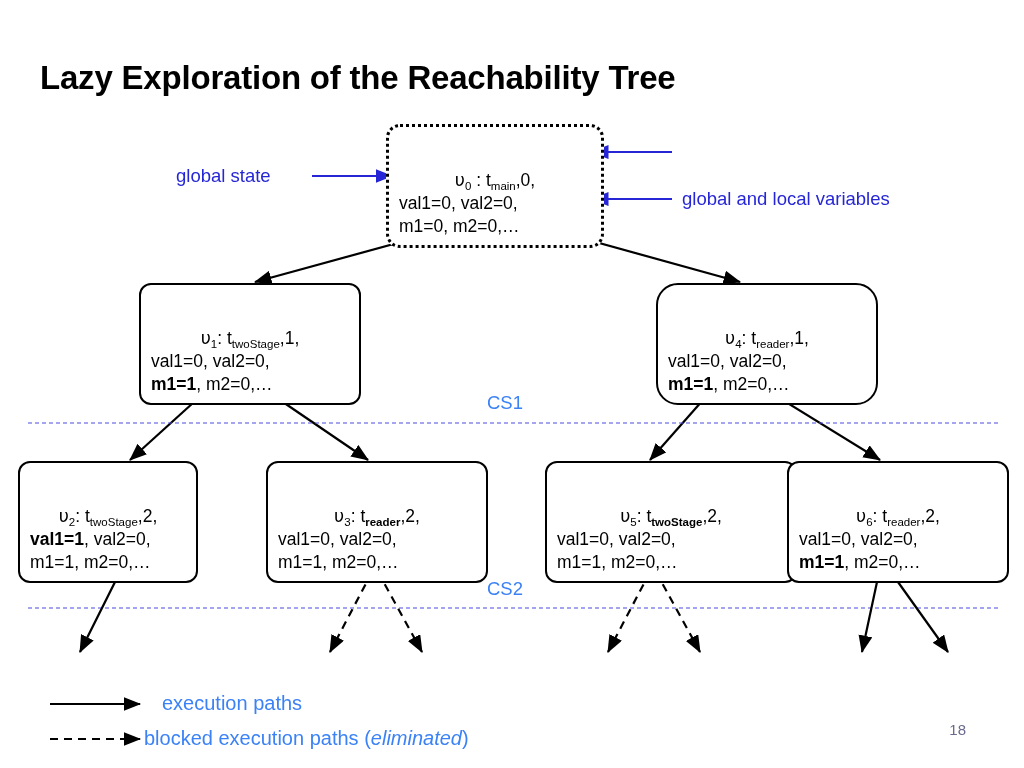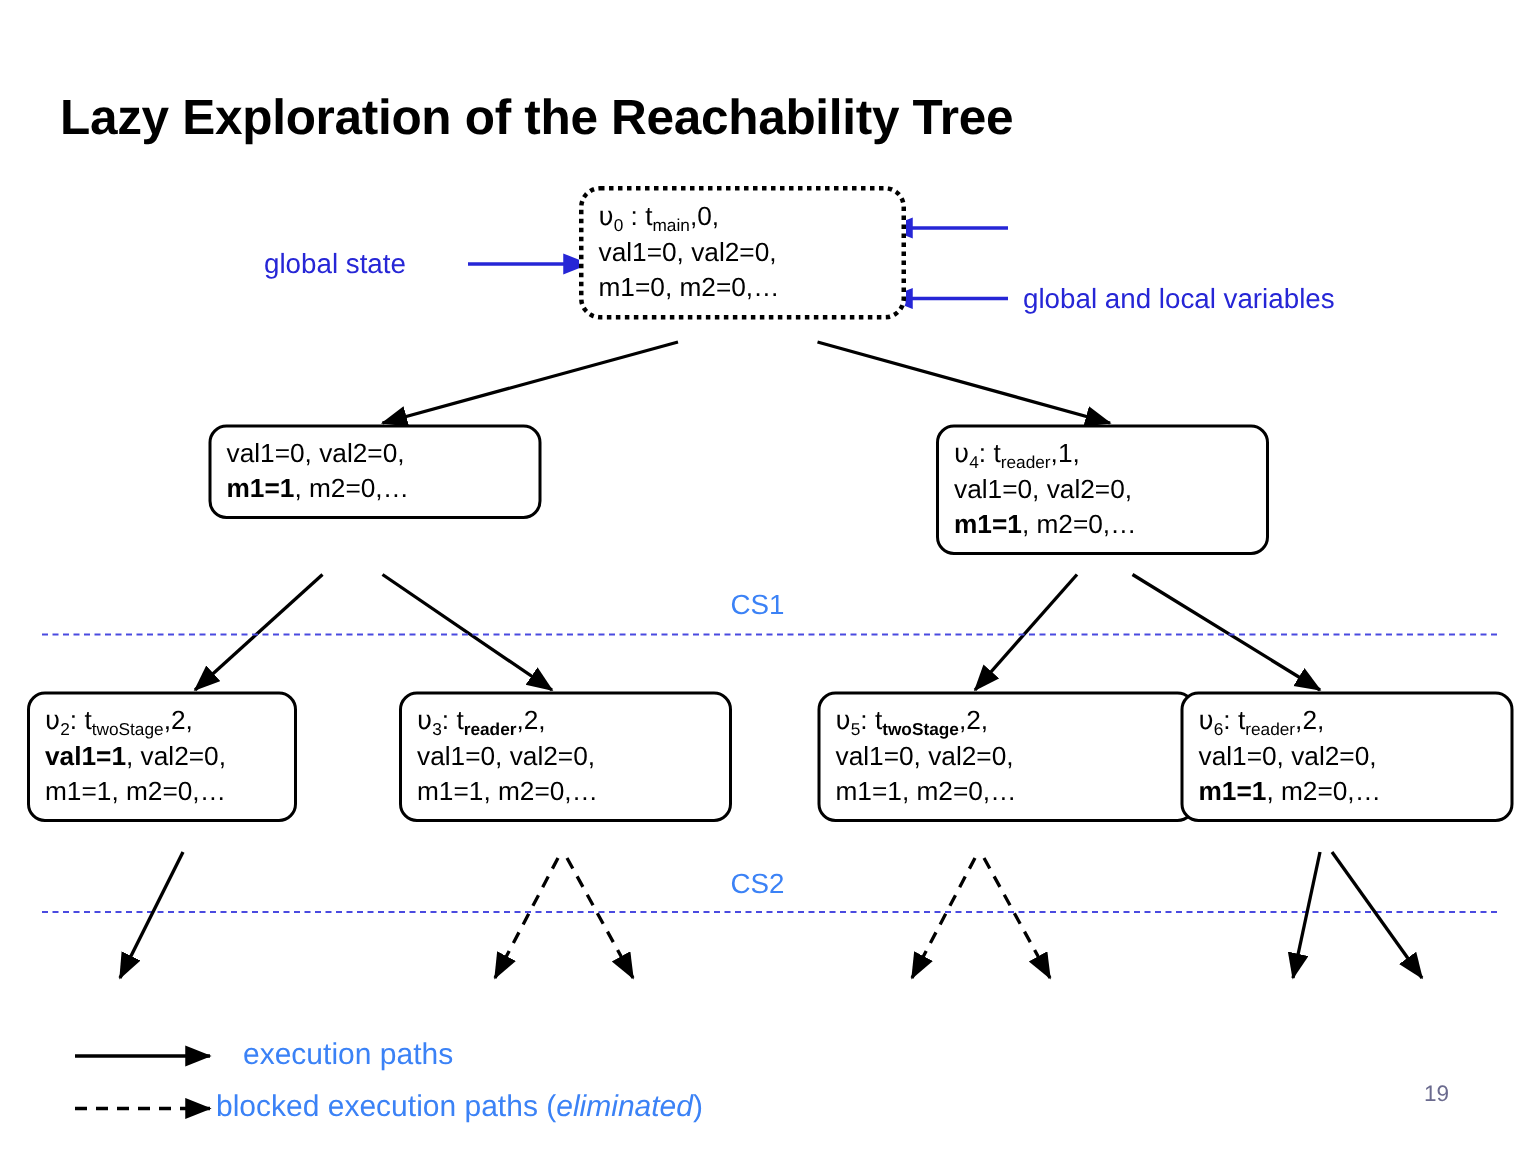--- a/index.html
+++ b/index.html
@@ -51,20 +51,22 @@
     white-space: nowrap;
   }
   .node.root {
     border: 3px dotted #000000;
     border-radius: 14px;
   }
   .node .ln {
     display: block;
   }
   .node .center {
+    text-align: center;
+    margin-top: 36px;
   }
   sub {
     font-size: 11.5px;
     line-height: 0;
     vertical-align: baseline;
     position: relative;
     top: 4px;
   }
   .bold { font-weight: bold; }
   .ups { font-family: "DejaVu Sans", sans-serif; }
@@ -152,27 +154,30 @@
 
   <div class="node root" style="left:386px; top:124px; width:218px;">
     <span class="ln center">
       <span class="ups">υ</span><sub>0</sub><span> : t</span><sub>main</sub><span>,0,</span>
     </span>
     <span class="ln">val1=0, val2=0,</span>
     <span class="ln">m1=0, m2=0,…</span>
   </div>
 
   <div class="node" style="left:139px; top:283px; width:222px;">
+    <span class="ln center">
+      <span class="ups">υ</span><sub>1</sub><span>: t</span><sub>twoStage</sub><span>,1,</span>
+    </span>
     <span class="ln">val1=0, val2=0,</span>
     <span class="ln">
       <span class="bold">m1=1</span><span>, m2=0,…</span>
     </span>
   </div>
 
-  <div class="node" style="left:624px; top:283px; width:222px;">
+  <div class="node" style="left:656px; top:283px; width:222px;border-radius:22px;">
     <span class="ln center">
       <span class="ups">υ</span><sub>4</sub><span>: t</span><sub>reader</sub><span>,1,</span>
     </span>
     <span class="ln">val1=0, val2=0,</span>
     <span class="ln">
       <span class="bold">m1=1</span><span>, m2=0,…</span>
     </span>
   </div>
 
   <div class="node" style="left:18px; top:461px; width:180px;">
@@ -215,15 +220,15 @@
   <div class="anno" style="left:682px; top:188px;">global and local variables</div>
 
   <div class="cslabel" style="left:487px; top:392px;">CS1</div>
   <div class="cslabel" style="left:487px; top:578px;">CS2</div>
 
   <div class="legend-text" style="left:162px; top:692px;">execution paths</div>
   <div class="legend-text" style="left:144px; top:727px;">
     <span>blocked execution paths (</span><em>eliminated</em><span>)</span>
   </div>
 
-  <div class="pagenum">19</div>
+  <div class="pagenum">18</div>
 
 </div>
 
 </body></html>

